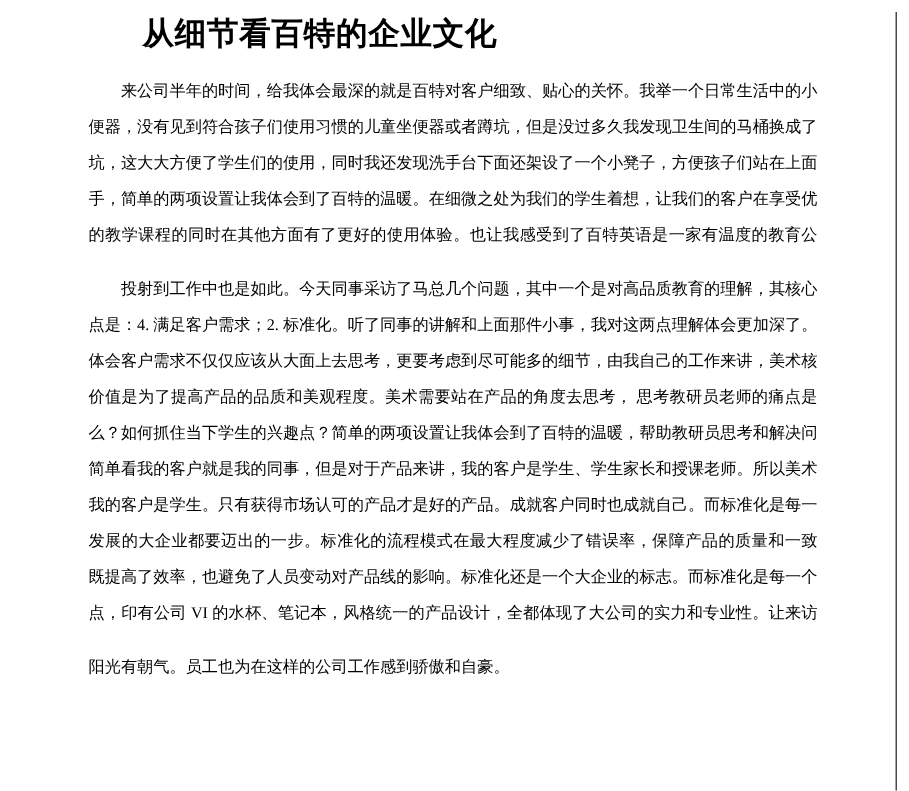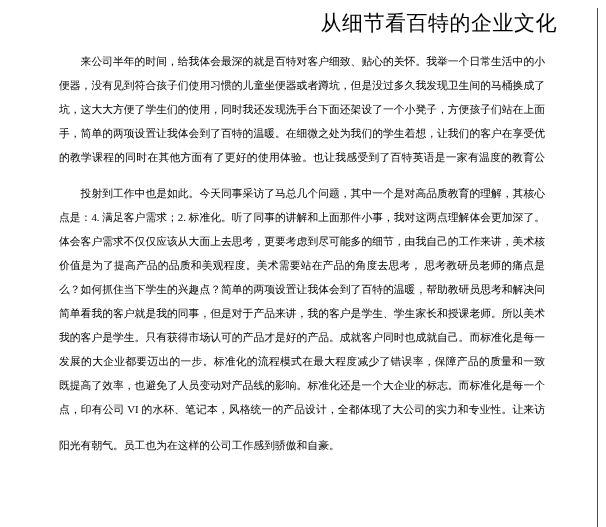--- a/index.html
+++ b/index.html
@@ -13,24 +13,24 @@
     overflow: hidden;
   }
   .doc {
     position: absolute;
     left: 47px;
     top: 9px;
     width: 510px;
   }
   .title {
     font-family: "Liberation Sans", "DejaVu Sans", sans-serif;
-    font-weight: 400;
+    font-weight: 700;
     font-size: 21px;
     line-height: 28px;
-    text-align: right;
+    text-align: left;
     letter-spacing: 0.5px;
     margin: 0 0 10px 48px;
     white-space: nowrap;
   }
   .para { margin: 12px; padding: 0; }
   .line {
     font-size: 10.8px;
     line-height: 24px;
     height: 24px;
     overflow: hidden;

